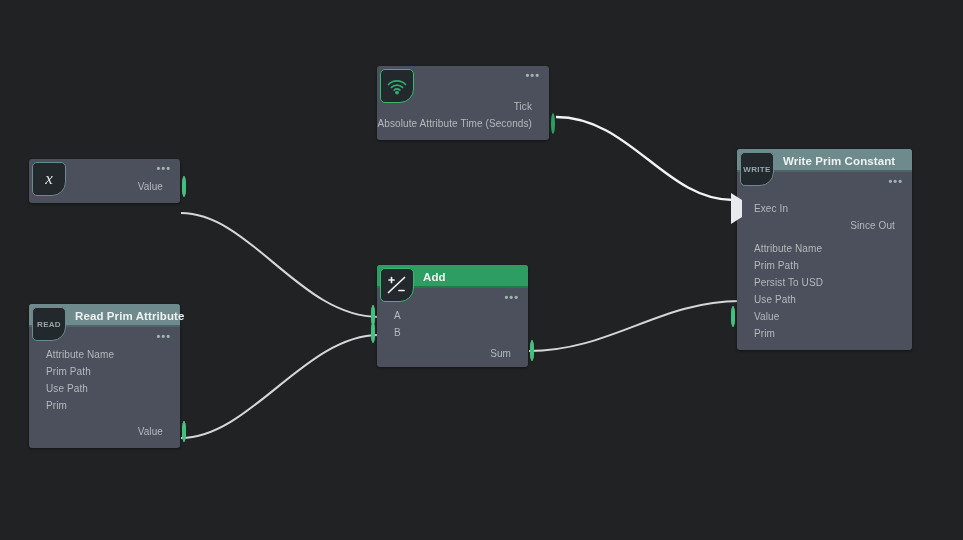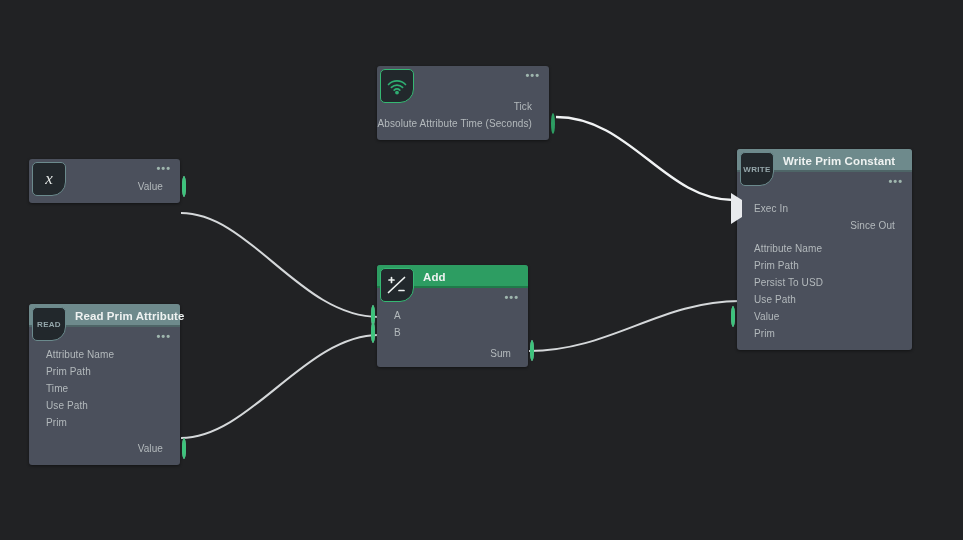--- a/index.html
+++ b/index.html
@@ -211,26 +211,20 @@
           <span class="row-label">Attribute Name</span>
         </div>
         <div class="row in">
           <span class="port in-side">
             <span class="pin-d" style="background:#c44a9e;"></span>
           </span>
           <span class="row-label">Prim Path</span>
         </div>
         <div class="row in">
           <span class="port in-side">
-            <span class="pin-d" style="background:#23a06a;"></span>
-          </span>
-          <span class="row-label">Time</span>
-        </div>
-        <div class="row in">
-          <span class="port in-side">
             <span class="pin-d" style="background:#e02424;"></span>
           </span>
           <span class="row-label">Use Path</span>
         </div>
         <div class="row in">
           <span class="port in-side">
             <span class="pin-d" style="background:#3d7fd6;"></span>
           </span>
           <span class="row-label">Prim</span>
         </div>

